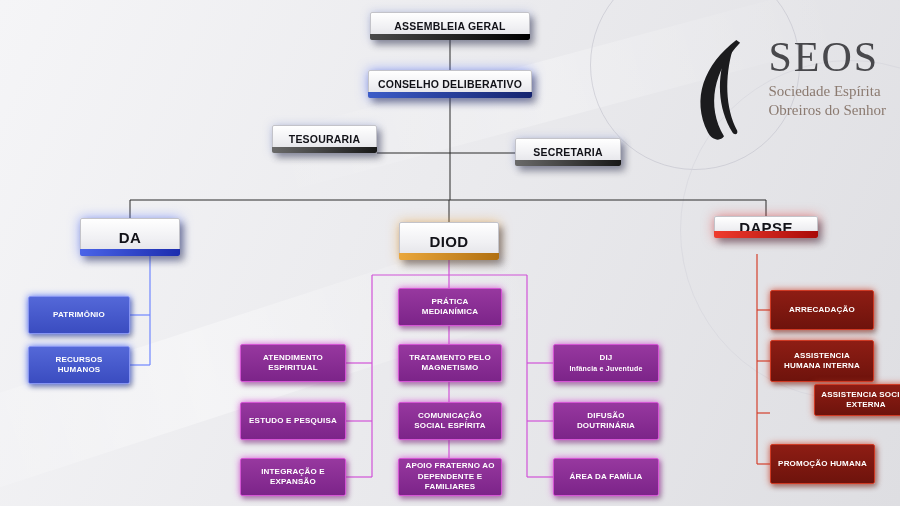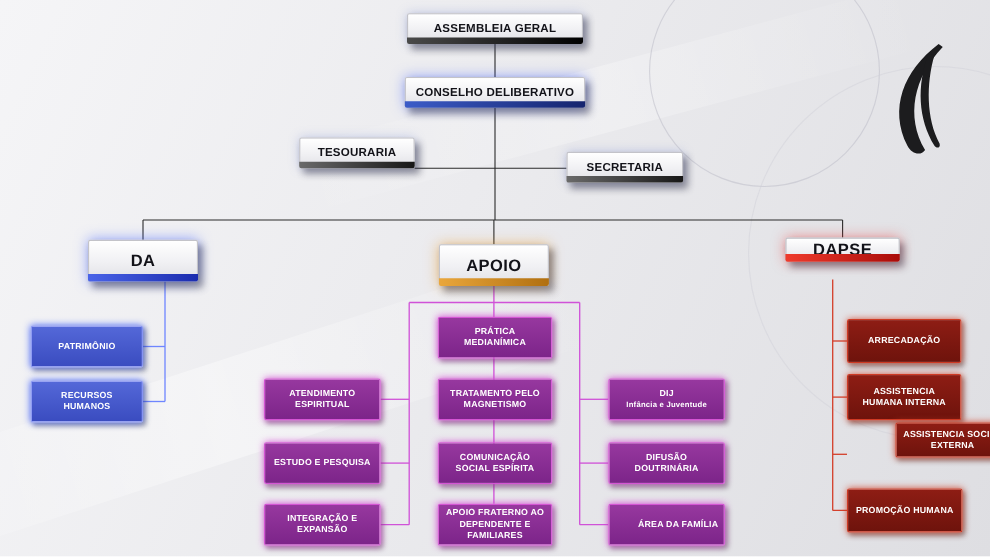--- a/index.html
+++ b/index.html
@@ -143,21 +143,21 @@
     <span>SECRETARIA</span>
     <div class="bar" style="background:linear-gradient(to right,#6a6a6a,#171717);"></div>
   </div>
 
   <div class="wbox big glow-blue" style="left:80px;top:218px;width:100px;height:38px;">
     <span>DA</span>
     <div class="bar" style="background:linear-gradient(to right,#4a64e8,#1b2cae);"></div>
   </div>
 
   <div class="wbox big glow-orange" style="left:399px;top:222px;width:100px;height:38px;">
-    <span>APOIO</span>
+    <span>DIOD</span>
     <div class="bar" style="background:linear-gradient(to right,#eaa73c,#b06f10);"></div>
   </div>
 
   <div class="wbox big glow-red" style="left:714px;top:216px;width:104px;height:22px;">
     <span>DAPSE</span>
     <div class="bar" style="background:linear-gradient(to right,#ef3b2d,#a90b08);"></div>
   </div>
 
   <div class="cbox blue" style="left:28px;top:296px;width:102px;height:38px;">
     <span>PATRIMÔNIO</span>
@@ -189,21 +189,21 @@
     <span>APOIO FRATERNO AO DEPENDENTE E FAMILIARES</span>
   </div>
 
   <div class="cbox purple" style="left:553px;top:344px;width:106px;height:38px;">
     <span>DIJ</span>
     <span class="sub">Infância e Juventude</span>
   </div>
   <div class="cbox purple" style="left:553px;top:402px;width:106px;height:38px;">
     <span>DIFUSÃO DOUTRINÁRIA</span>
   </div>
-  <div class="cbox purple" style="left:553px;top:458px;width:106px;height:38px;align-items:flex-end;">
+  <div class="cbox purple" style="left:553px;top:458px;width:106px;height:38px;">
     <span>ÁREA DA FAMÍLIA</span>
   </div>
 
   <div class="cbox darkred" style="left:770px;top:290px;width:104px;height:40px;">
     <span>ARRECADAÇÃO</span>
   </div>
   <div class="cbox darkred" style="left:770px;top:340px;width:104px;height:42px;">
     <span>ASSISTENCIA HUMANA INTERNA</span>
   </div>
   <div class="cbox darkred" style="left:770px;top:384px;width:104px;height:32px;margin-left:44px;">
@@ -211,15 +211,22 @@
   </div>
   <div class="cbox darkred" style="left:770px;top:444px;width:105px;height:40px;">
     <span>PROMOÇÃO HUMANA</span>
   </div>
 
   <div class="logo">
     <svg class="logo-swoosh" viewBox="0 0 82 110">
       <path d="M54,2 C20,28 6,64 24,100 C28,108 37,110 41,104 C22,72 30,34 58,5 Z" fill="#1c1c1e"></path>
       <path d="M44,12 C33,42 34,74 50,100 C52,103 56,102 55,98 C42,74 42,40 50,13 Z" fill="#1c1c1e"></path>
     </svg>
+    <div class="logo-text">
+      <div class="logo-title">SEOS</div>
+      <div class="logo-sub">
+        <div>Sociedade Espírita</div>
+        <div>Obreiros do Senhor</div>
+      </div>
+    </div>
   </div>
 
 </div>
 
 </body></html>

